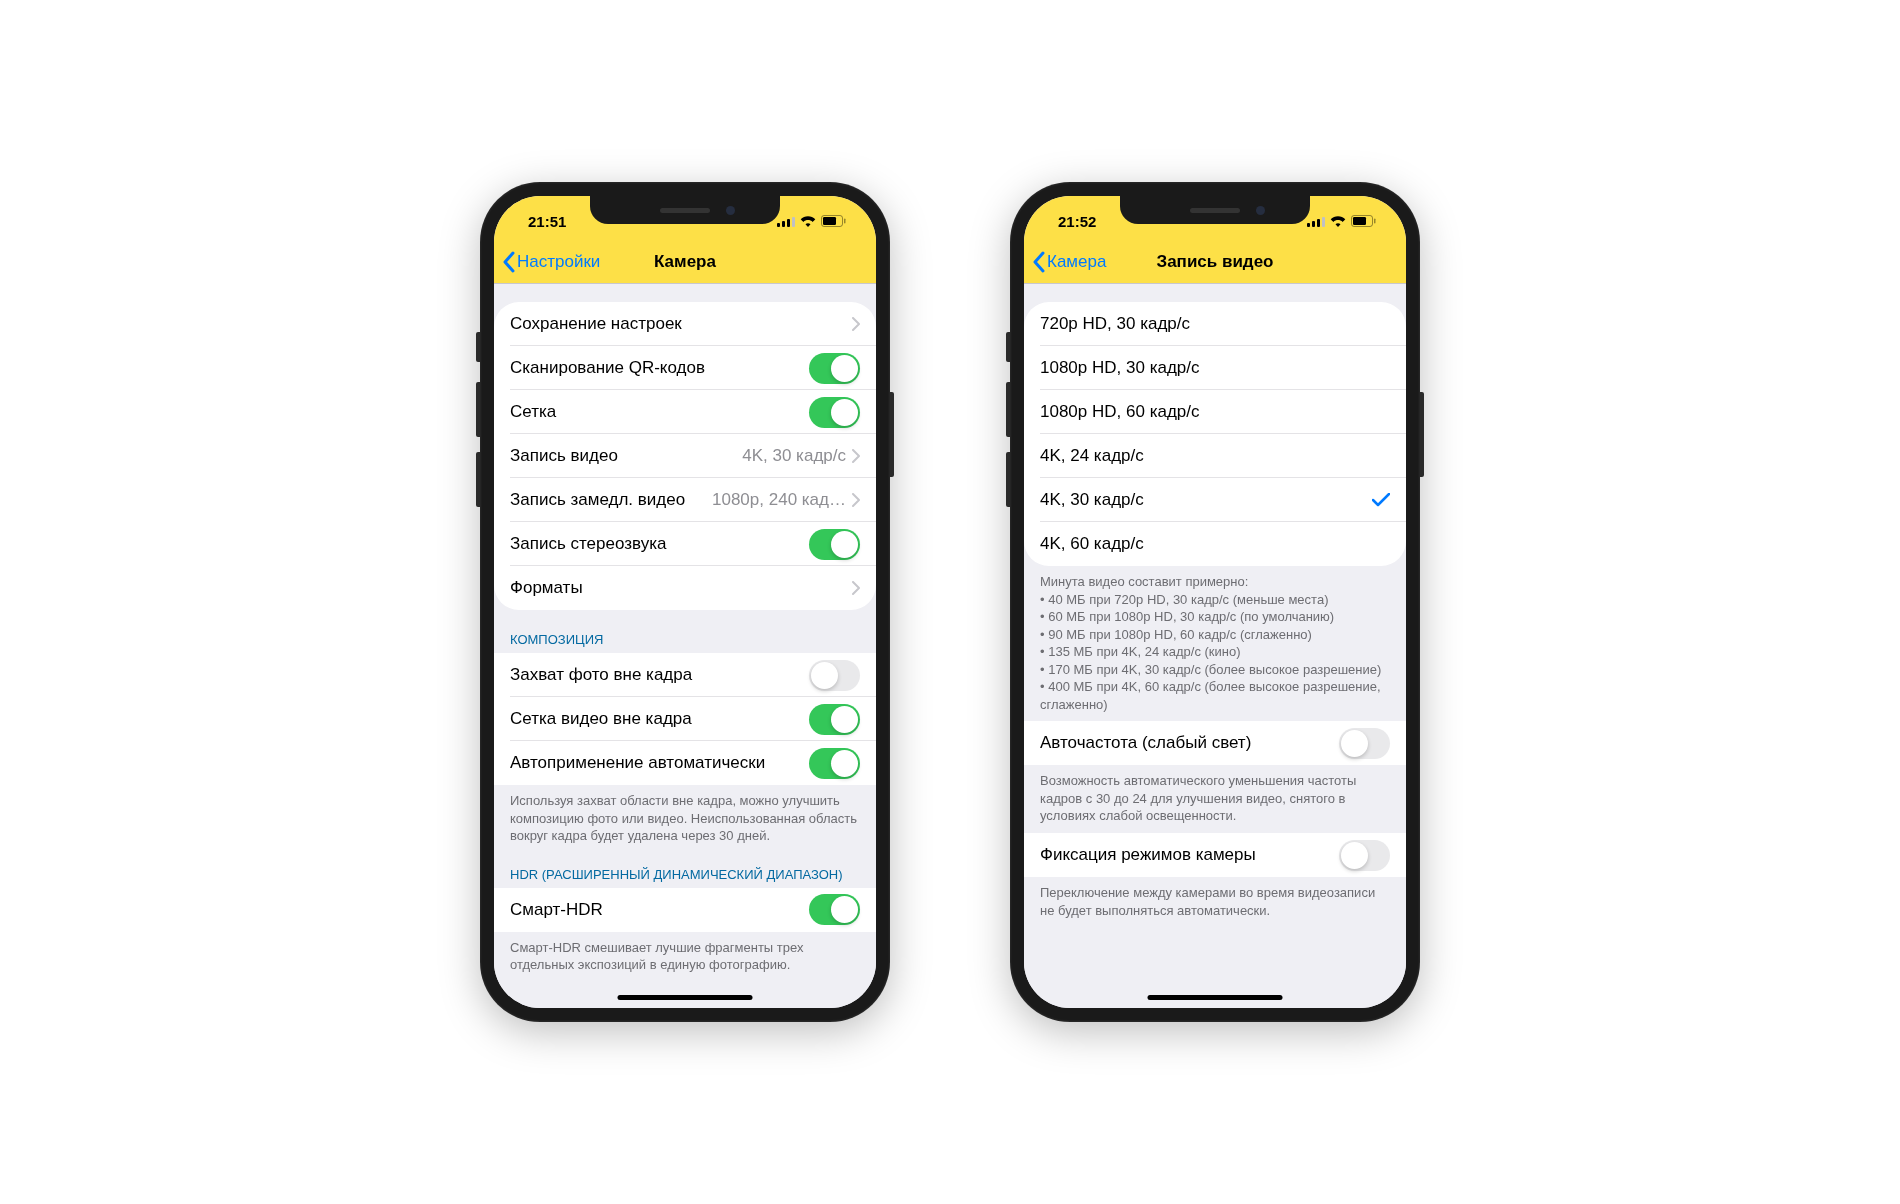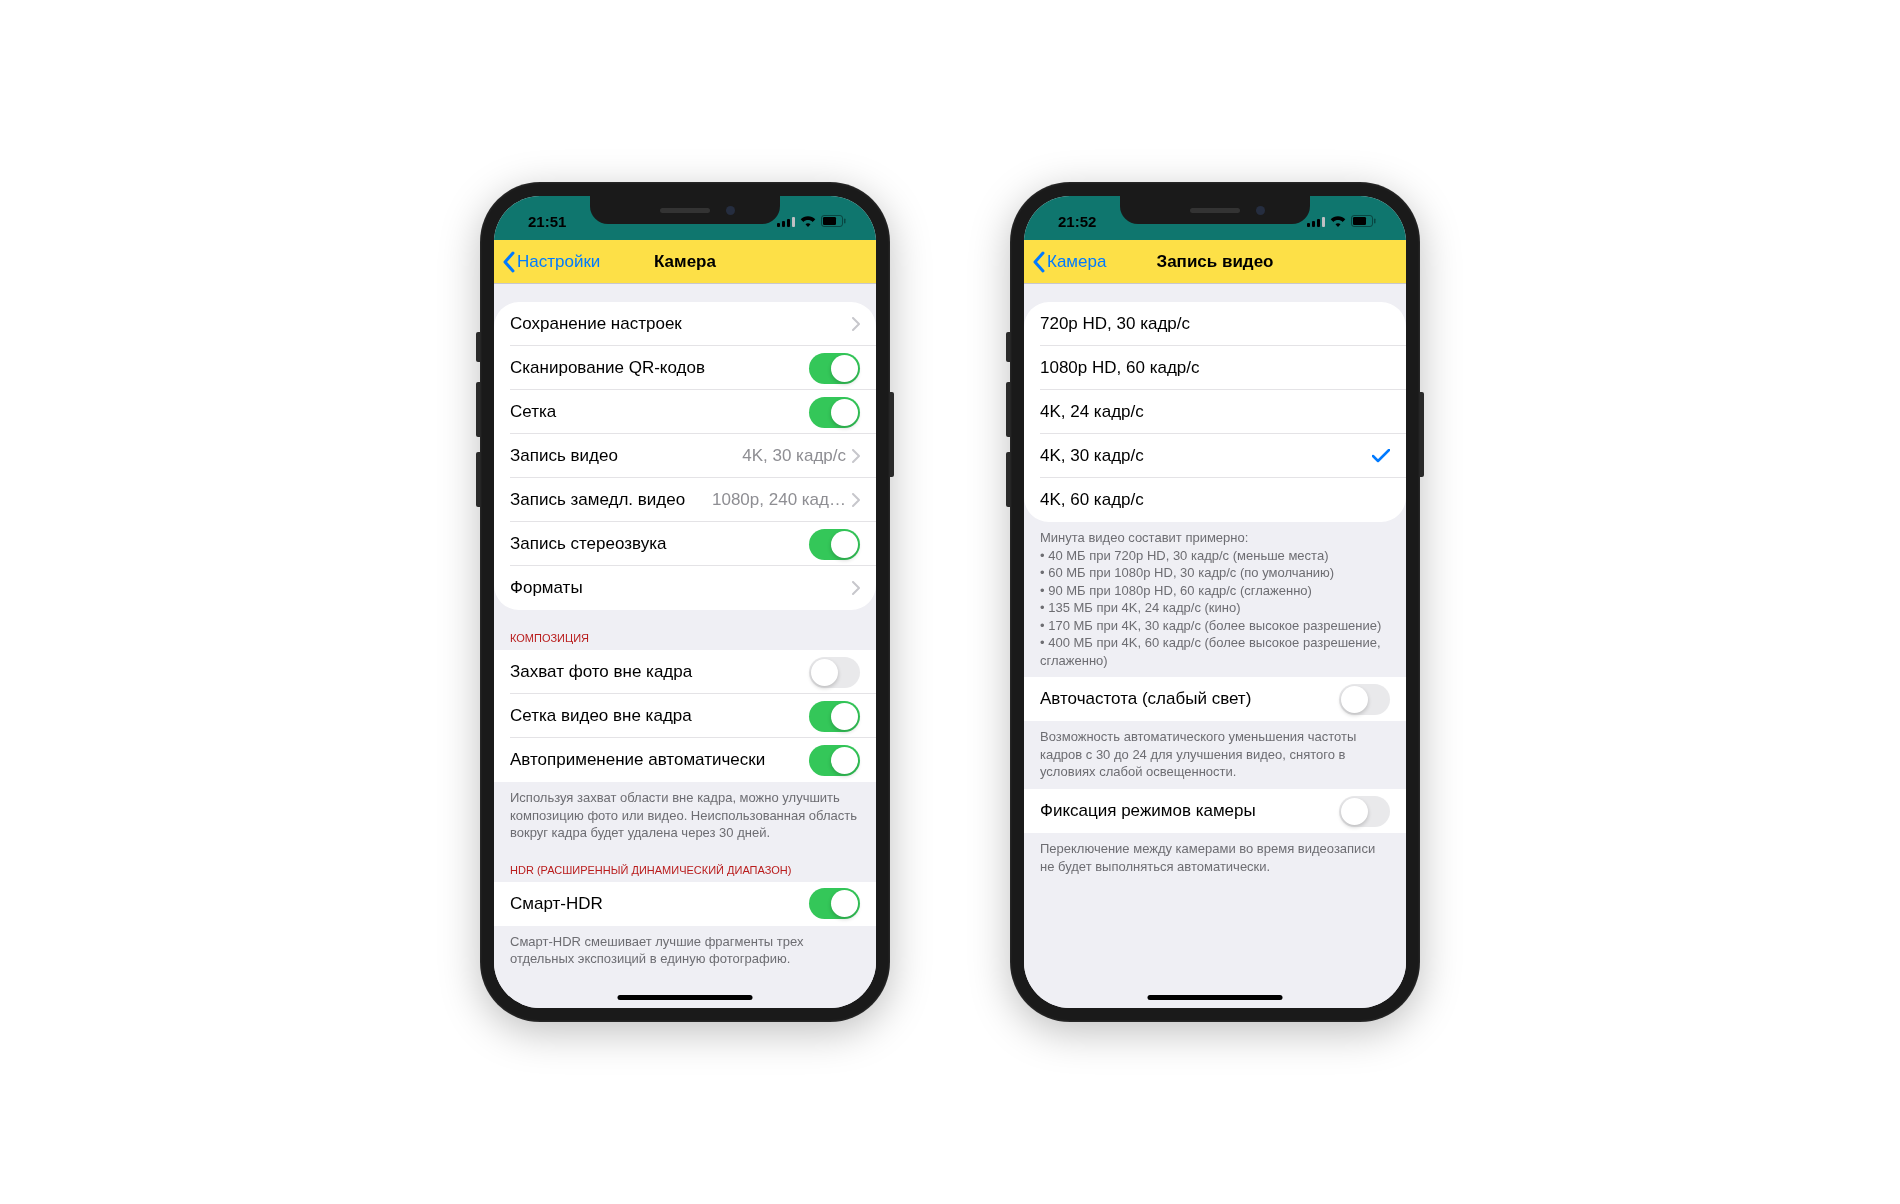--- a/index.html
+++ b/index.html
@@ -61,21 +61,21 @@
   }
   .notch .speaker { width:50px; height:5px; background:#333; border-radius:3px; }
   .notch .cam { width:9px; height:9px; background:#252d3f; border-radius:50%; position:absolute; right:45px; }
 
   .status-bar {
     height: 44px;
     display: flex;
     align-items: center;
     justify-content: space-between;
     padding: 0 24px;
-    background: #0f766e;
+    background: #fde047;
     font-weight: 600;
     font-size: 15px;
     z-index:5;
   }
   .status-bar .time { padding-top:6px; padding-left:10px;}
   .status-bar .icons { display:flex; align-items:center; gap:5px; padding-top:6px; padding-right:6px;}
   .status-bar svg { display:block; }
 
   .nav-bar {
     height: 44px;
@@ -145,22 +145,22 @@
     border-radius: 50%;
     position: absolute;
     top: 2px;
     box-shadow: 0 2px 4px rgba(0,0,0,0.2);
   }
   .switch.on .knob { right: 2px; }
   .switch.off .knob { left: 2px; }
 
   .section-header {
     padding: 22px 4px 6px 16px;
-    font-size: 11px;
-    color: #b91c1c;
+    font-size: 13px;
+    color: #0369a1;
     text-transform: uppercase;
   }
   .section-footer {
     padding: 7px 16px 8px 16px;
     font-size: 13px;
     color: #6d6d72;
     line-height: 1.35;
   }
   .section-footer ul { list-style:none; }
   .section-footer li::before { content:"• "; }
@@ -351,20 +351,23 @@
       <div class="nav-title">Запись видео</div>
     </div>
 
     <div class="content">
       <div class="group first" id="video-options">
 
       <div class="cell">
             <span class="cell-label">720p HD, 30 кадр/с</span>
           </div>
           <div class="cell">
+            <span class="cell-label">1080p HD, 30 кадр/с</span>
+          </div>
+          <div class="cell">
             <span class="cell-label">1080p HD, 60 кадр/с</span>
           </div>
           <div class="cell">
             <span class="cell-label">4K, 24 кадр/с</span>
           </div>
           <div class="cell">
             <span class="cell-label">4K, 30 кадр/с</span>
             <svg width="18" height="14" viewBox="0 0 18 14" class="checkmark">
               <path d="M1 7 L6 12 L17 1" stroke="#007aff" stroke-width="2.5" fill="none" stroke-linecap="round" stroke-linejoin="round"></path>
             </svg>

